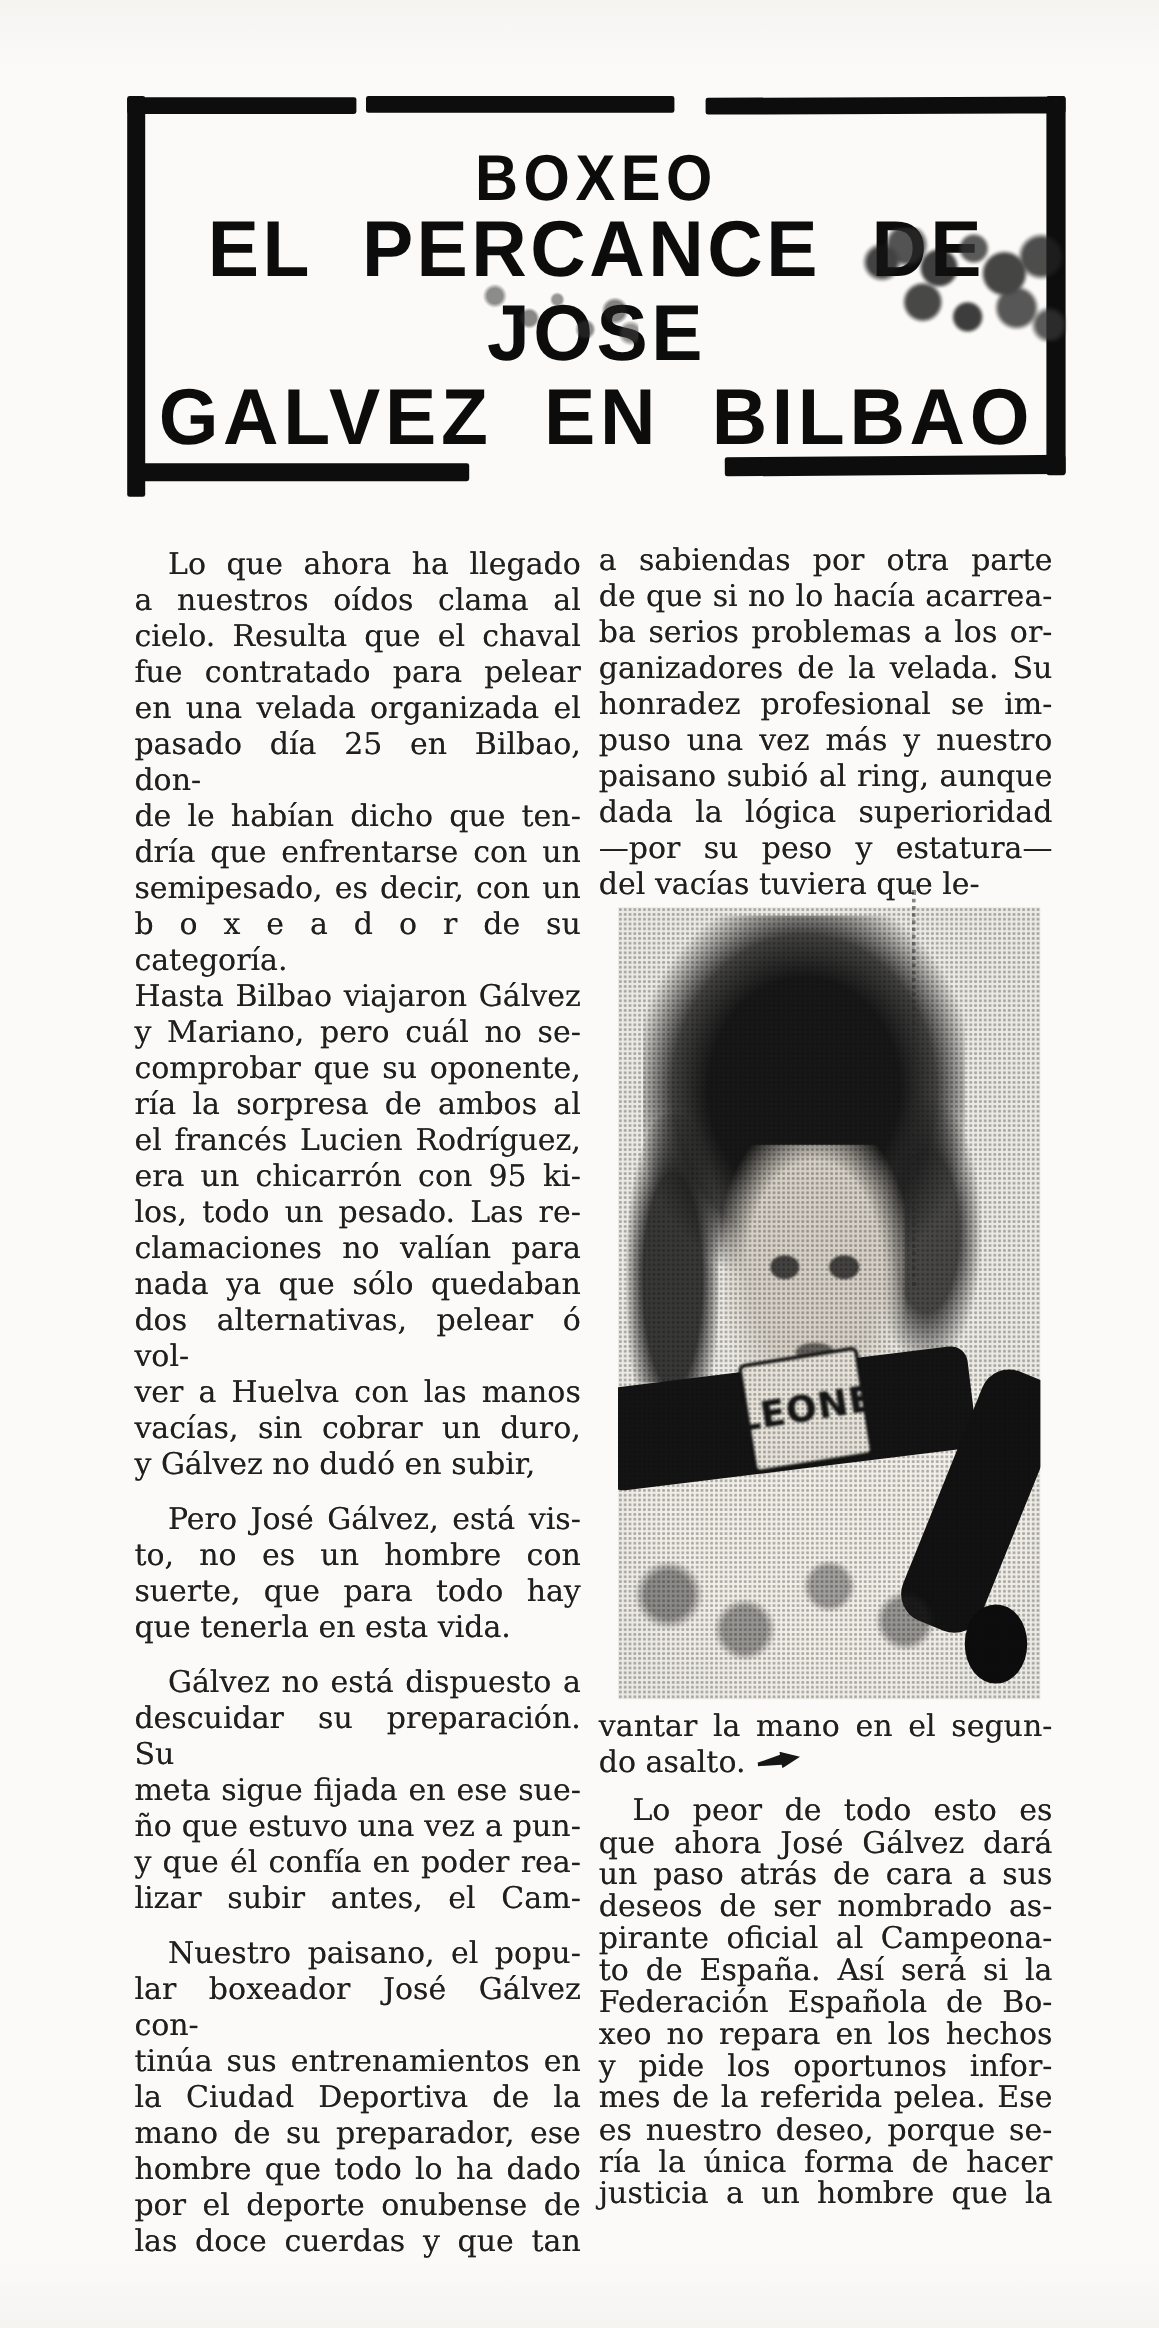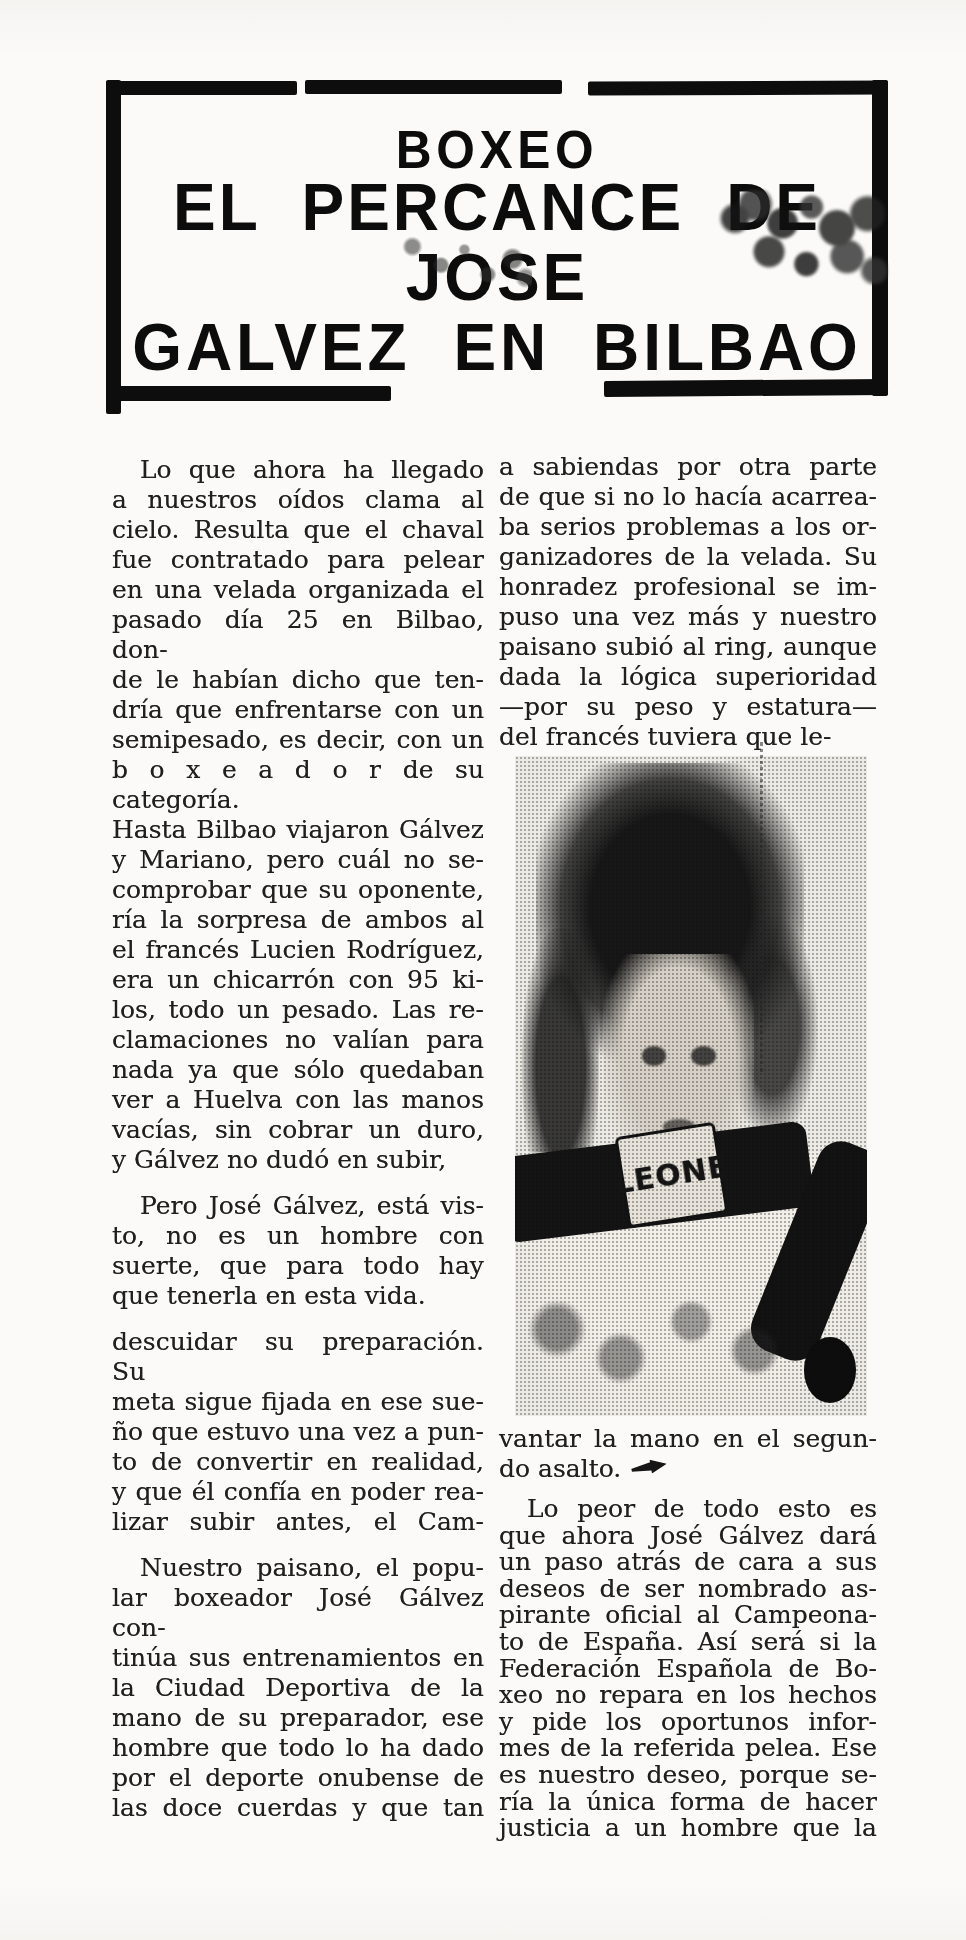--- a/index.html
+++ b/index.html
@@ -183,35 +183,36 @@
         <div class="line">b o x e a d o r  de su categoría.</div>
         <div class="line">Hasta Bilbao viajaron Gálvez</div>
         <div class="line">y Mariano, pero cuál no se-</div>
         <div class="line">comprobar que su oponente,</div>
         <div class="line">ría la sorpresa de ambos al</div>
         <div class="line">el francés Lucien Rodríguez,</div>
         <div class="line">era un chicarrón con 95 ki-</div>
         <div class="line">los, todo un pesado. Las re-</div>
         <div class="line">clamaciones no valían para</div>
         <div class="line">nada ya que sólo quedaban</div>
+        <div class="line">dos alternativas, pelear ó vol-</div>
         <div class="line">ver a Huelva con las manos</div>
         <div class="line">vacías, sin cobrar un duro,</div>
         <div class="line last">y Gálvez no dudó en subir,</div>
       </div>
       <div class="para">
         <div class="line indent">Pero José Gálvez, está vis-</div>
         <div class="line">to, no es un hombre con</div>
         <div class="line">suerte, que para todo hay</div>
         <div class="line last">que tenerla en esta vida.</div>
       </div>
       <div class="para">
+        <div class="line indent">Gálvez no está dispuesto a</div>
         <div class="line">descuidar su preparación. Su</div>
         <div class="line">meta sigue fijada en ese sue-</div>
         <div class="line">ño que estuvo una vez a pun-</div>
-        <div class="line">to de convertir en realidad,</div>
         <div class="line">y que él confía en poder rea-</div>
         <div class="line">lizar subir antes, el Cam-</div>
       </div>
       <div class="para">
         <div class="line indent">Nuestro paisano, el popu-</div>
         <div class="line">lar boxeador José Gálvez con-</div>
         <div class="line">tinúa sus entrenamientos en</div>
         <div class="line">la Ciudad Deportiva de la</div>
         <div class="line">mano de su preparador, ese</div>
         <div class="line">hombre que todo lo ha dado</div>
@@ -225,21 +226,21 @@
         <div class="para">
           <div class="line">a sabiendas por otra parte</div>
           <div class="line">de que si no lo hacía acarrea-</div>
           <div class="line">ba serios problemas a los or-</div>
           <div class="line">ganizadores de la velada. Su</div>
           <div class="line">honradez profesional se im-</div>
           <div class="line">puso una vez más y nuestro</div>
           <div class="line">paisano subió al ring, aunque</div>
           <div class="line">dada la lógica superioridad</div>
           <div class="line">—por su peso y estatura—</div>
-          <div class="line last">del francés tuviera que le-</div>
+          <div class="line last">del vacías tuviera que le-</div>
         </div>
       </div>
 
     <div class="photo">
       <div class="ph ph-hair"></div>
       <div class="ph ph-hairL"></div>
       <div class="ph ph-hairR"></div>
       <div class="ph ph-face"></div>
       <div class="ph ph-eyeL"></div>
       <div class="ph ph-eyeR"></div>

